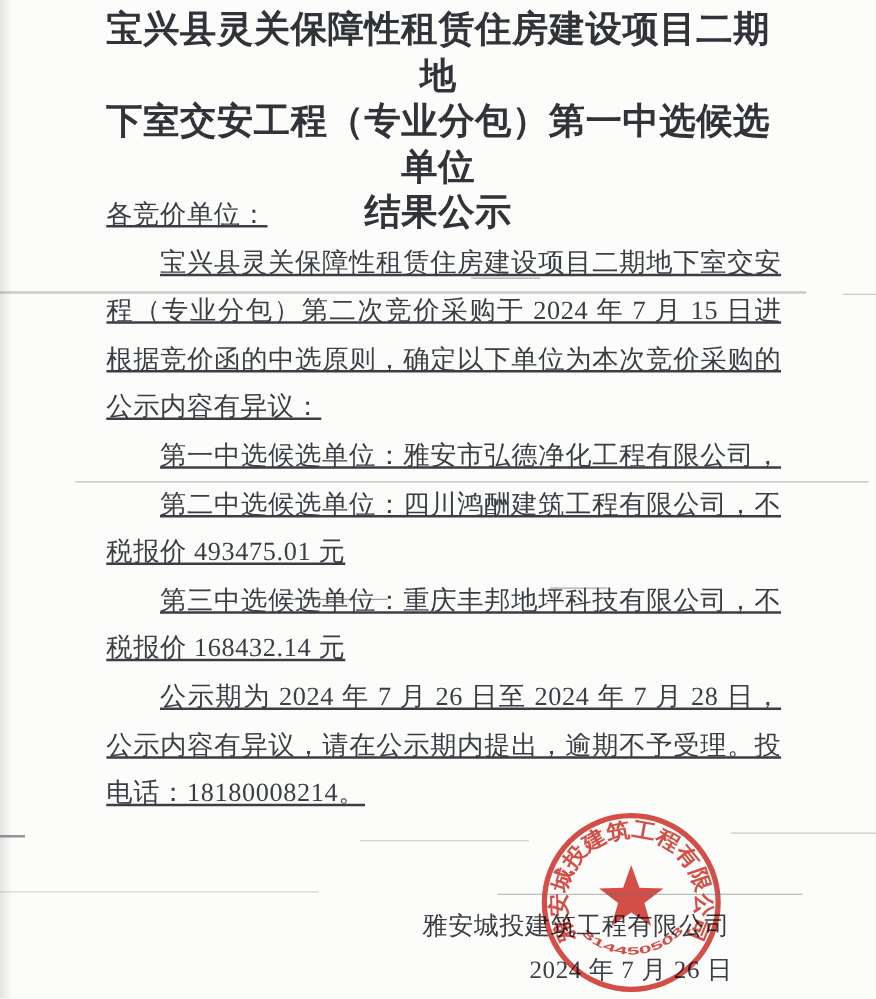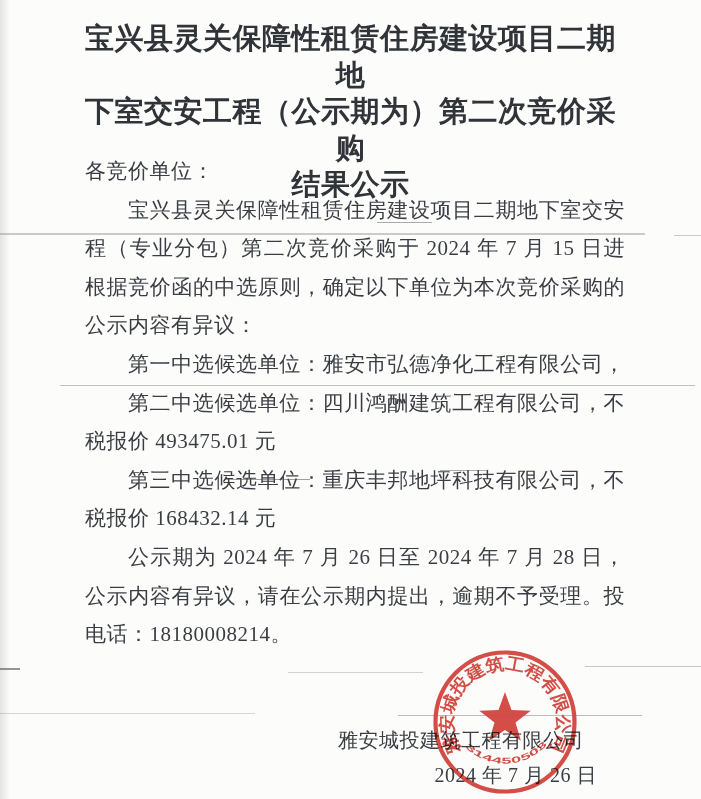--- a/index.html
+++ b/index.html
@@ -11,47 +11,47 @@
     font-family: "Liberation Serif", "DejaVu Serif", serif;
   }
   .page { position: absolute; inset: 0; }
 
   .edge-shadow-left {
     position: absolute; left: 0; top: 0; bottom: 0; width: 10px;
     background: linear-gradient(90deg, rgba(60,60,60,.13), rgba(60,60,60,0));
   }
 
   .title {
-    position: absolute; top: 20px; left: 78px; width: 545px;
+    position: absolute; top: 6px; left: 78px; width: 545px;
     text-align: center;
     font-family: "Liberation Sans", "DejaVu Sans", sans-serif;
     font-weight: 700;
     font-size: 29px;
     line-height: 36.5px;
     color: #303439;
     letter-spacing: 0.5px;
   }
 
   .doc-body {
     position: absolute; top: 152px; left: 85px; width: 540px;
     font-size: 21px;
     line-height: 38.6px;
     color: #3a3e44;
     letter-spacing: 0.5px;
   }
-  .line { height: 38.6px; white-space: nowrap; }
+  .line { height: 38.6px; white-space: nowrap; text-decoration: underline; }
   .line.just { text-align: justify; text-align-last: justify; white-space: normal; overflow: hidden; }
   .line.indent { text-indent: 43px; }
 
   .sig-company {
     position: absolute; top: 727px; right: 117px;
     font-size: 20px; color: #3a3e44; letter-spacing: 0.5px;
   }
   .sig-date {
-    position: absolute; top: 762px; right: 104px;
+    position: absolute; top: 762px; right: 115px;
     font-size: 20px; color: #3a3e44; letter-spacing: 0.5px;
   }
 
   .seal {
     position: absolute; left: 429px; top: 646px;
     width: 152px; height: 152px;
     mix-blend-mode: multiply;
     opacity: 0.88;
   }
   .seal text {
@@ -75,21 +75,21 @@
 </style>
 </head>
 <body>
 
 <div class="page">
 
   <div class="edge-shadow-left"></div>
 
   <div class="title">
     <div>宝兴县灵关保障性租赁住房建设项目二期地</div>
-    <div>下室交安工程（公示期为）第二次竞价采购</div>
+    <div>下室交安工程（专业分包）第一中选候选单位</div>
     <div>结果公示</div>
   </div>
 
   <div class="doc-body">
     <div class="line">各竞价单位：</div>
     <div class="line just indent">宝兴县灵关保障性租赁住房建设项目二期地下室交安工</div>
     <div class="line just">程（专业分包）第二次竞价采购于 2024 年 7 月 15 日进行，</div>
     <div class="line just">根据竞价函的中选原则，确定以下单位为本次竞价采购的前 3</div>
     <div class="line">公示内容有异议：</div>
     <div class="line just indent">第一中选候选单位：雅安市弘德净化工程有限公司，不</div>

